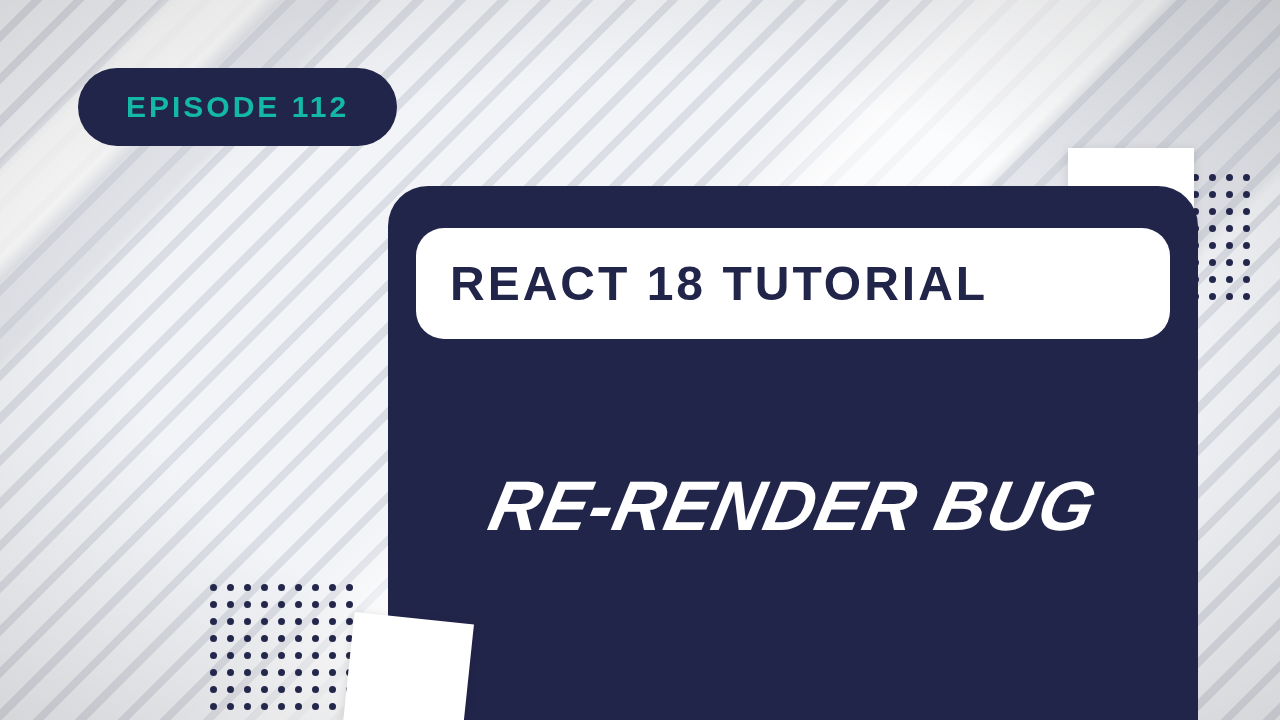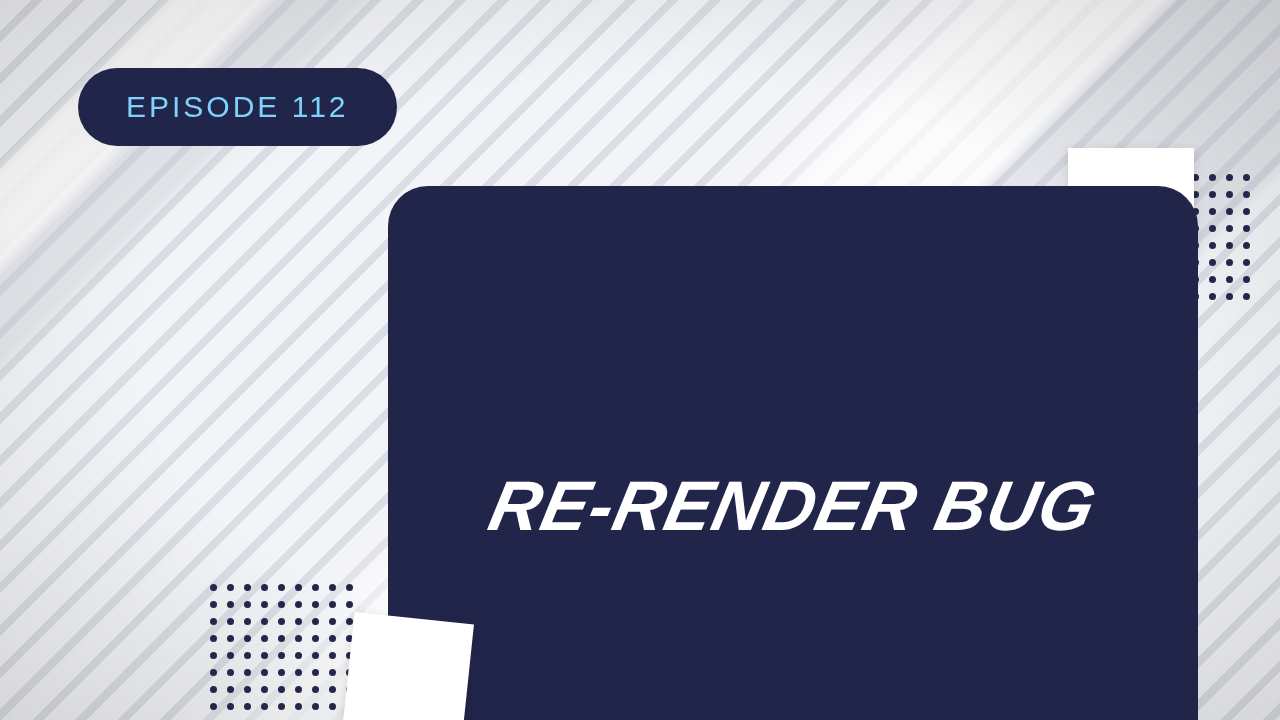--- a/index.html
+++ b/index.html
@@ -47,25 +47,25 @@
     inset: 0;
     background: radial-gradient(ellipse at center, rgba(0,0,0,0) 55%, rgba(0,0,0,0.12) 100%);
   }
 
   
   .episode-pill {
     position: absolute;
     left: 78px;
     top: 68px;
     background: #22254a;
-    color: #7dd3fc;
+    color: #14b8a6;
     border-radius: 40px;
     padding: 22px 48px;
     font-size: 30px;
-    font-weight: 400;
+    font-weight: 700;
     letter-spacing: 3px;
     text-align: center;
   }
 
   
   .main-card {
     position: absolute;
     left: 388px;
     top: 186px;
     width: 810px;
@@ -232,20 +232,23 @@
     <span></span>
     <span></span>
     <span></span>
     <span></span>
     <span></span>
     <span></span>
   </div>
 <div class="square-tr"></div>
 
 <div class="main-card">
+  <div class="title-bar">
+    <span>REACT 18 TUTORIAL</span>
+  </div>
   <div class="subtitle">RE-RENDER BUG</div>
 </div>
 
 <div class="dots dots-bl">
     <span></span>
     <span></span>
     <span></span>
     <span></span>
     <span></span>
     <span></span>

